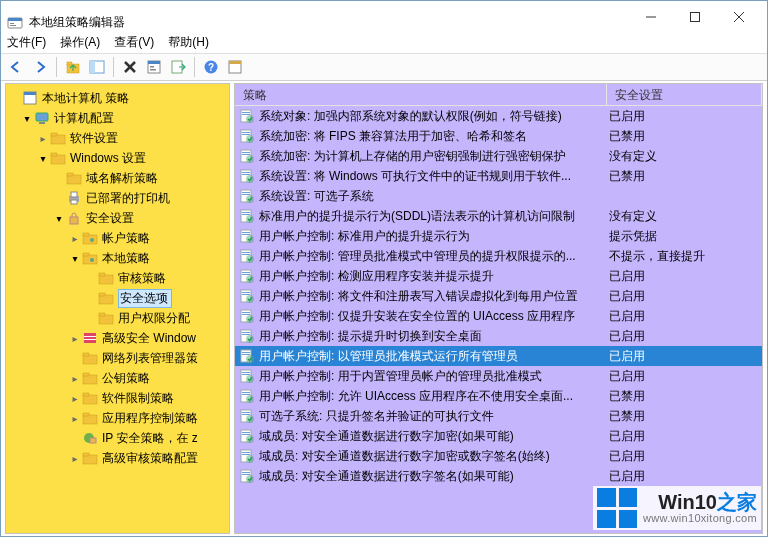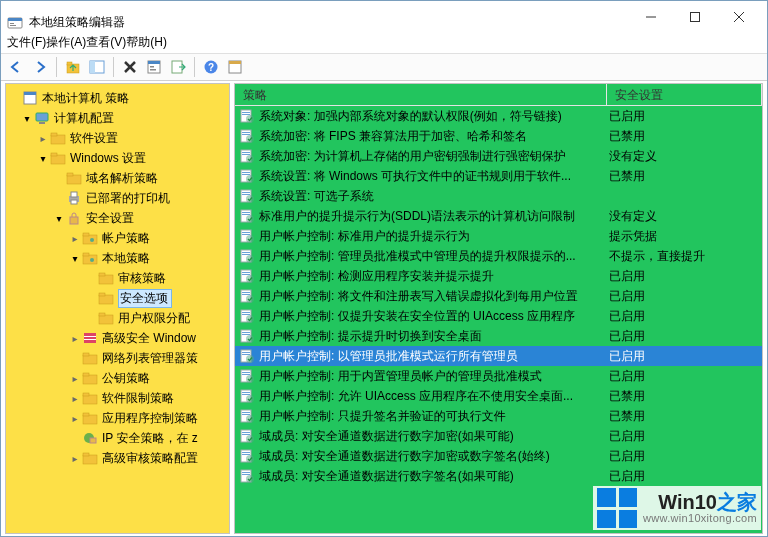--- a/index.html
+++ b/index.html
@@ -3,37 +3,37 @@
 <meta charset="utf-8">
 <style>
   * { box-sizing: border-box; font-family: "Microsoft YaHei", "Segoe UI", sans-serif; }
   body { margin: 0; width: 768px; height: 537px; overflow: hidden; background: #fff; border: 1px solid #7a9ebd; position: relative; }
   .titlebar { height: 30px; display: flex; align-items: flex-end; padding: 0 6px; background: #fff; font-size: 12px; }
   .titlebar .icon { width: 16px; height: 16px; margin-right: 6px; }
   .titlebar .spacer { flex: 1; }
   .winbtns { display: flex; }
   .winbtn { width: 44px; height: 28px; display:flex; align-items:center; justify-content:center; font-size: 12px; color:#333; }
   .winbtn svg { pointer-events:none; }
-  .menubar { height: 22px; display: flex; align-items: center; padding: 0 6px; font-size: 12px; }
+  .menubar { height: 22px; display: flex; align-items: center; padding: 0 6px; font-size: 12px; gap: 14px; }
   .menubar span { cursor: default; }
   .toolbar { height: 28px; border-top: 1px solid #e0e0e0; border-bottom: 1px solid #d0d0d0; display: flex; align-items: center; padding: 0 4px; gap: 2px; background: #fbfbfb; }
   .tbtn { width: 22px; height: 22px; display:flex; align-items:center; justify-content:center; border:1px solid transparent; }
   .sep { width:1px; height:20px; background:#ccc; margin:0 3px; }
   .content { display:flex; height: calc(537px - 30px - 22px - 28px - 2px); }
   .tree-pane { width: 225px; border: 1px solid #c3c3c3; margin: 2px 0 2px 4px; overflow: auto; font-size: 12px; position:relative; background:#fde047; }
   .tree-pane::-webkit-scrollbar, .list-pane::-webkit-scrollbar, .tree-scroll::-webkit-scrollbar { width: 16px; height:16px; }
   .tree-pane::-webkit-scrollbar-track { background:#f0f0f0; }
   .tree-pane::-webkit-scrollbar-thumb { background:#c8c8c8; }
   .tree { padding: 4px 0 4px 0; white-space: nowrap; }
   .tree .row { display:flex; align-items:center; height:20px; padding-right:6px; cursor:default; }
   .tree .tw { width:14px; display:inline-flex; justify-content:center; color:#6a6a6a; font-size:10px;}
   .tree .tw.open { color:#000; }
   .tree .ic { width:16px; height:16px; margin-right:4px; display:inline-flex; align-items:center; justify-content:center; }
   .tree .sel { background:#cde8ff; border:1px solid #7ab6e8; padding:0 3px 0 1px; }
-  .list-pane { flex:1; border: 1px solid #c3c3c3; margin: 2px 4px 2px 4px; display:flex; flex-direction:column; font-size:12px; background:#22c55e; }
+  .list-pane { flex:1; border: 1px solid #c3c3c3; margin: 2px 4px 2px 4px; display:flex; flex-direction:column; font-size:12px; background:#c4b5fd; }
   .list-header { height: 22px; display:flex; border-bottom: 1px solid #e3e3e3; }
   .col { padding: 3px 8px; border-right:1px solid #e6e6e6; color:#333; white-space:nowrap; }
   .col.policy { flex: 1 1 auto; }
   .col.setting { width: 155px; flex-shrink:0; }
   .list-body { flex:1; overflow-y: scroll; overflow-x:hidden; }
   .lrow { display:flex; align-items:center; height:20px; padding-left:4px; cursor:default; }
   .lrow.sel { background:#2a84d6; color:#fff; }
   .lrow .lic { width:16px; height:16px; margin-right:4px; display:inline-flex; align-items:center; justify-content:center; }
   .lrow .pt { flex:1; white-space:nowrap; overflow:hidden; text-overflow: ellipsis; padding-right:6px; }
   .lrow .st { width: 155px; flex-shrink:0; white-space:nowrap; overflow:hidden; text-overflow:ellipsis; padding-left:2px;font-family:Liberation Serif, serif;}
@@ -556,21 +556,21 @@
         <div class="lrow">
           <span class="lic">
             <svg width="16" height="16">
               <rect x="2" y="2" width="10" height="12" fill="#fff" stroke="#9aa"></rect>
               <rect x="3" y="4" width="8" height="1" fill="#6aa0d8"></rect>
               <rect x="3" y="6" width="8" height="1" fill="#6aa0d8"></rect>
               <circle cx="11" cy="11" r="4" fill="#5a8" opacity="0.5"></circle>
               <path d="M9 11 l1.5 1.5 l2.5 -3" fill="none" stroke="#294" stroke-width="1.3"></path>
             </svg>
           </span>
-          <span class="pt">用户帐户控制: 只提升签名并验证的可执行文件</span>
+          <span class="pt">可选子系统: 只提升签名并验证的可执行文件</span>
           <span class="st">已禁用</span>
         </div>
         <div class="lrow">
           <span class="lic">
             <svg width="16" height="16">
               <rect x="2" y="2" width="10" height="12" fill="#fff" stroke="#9aa"></rect>
               <rect x="3" y="4" width="8" height="1" fill="#6aa0d8"></rect>
               <rect x="3" y="6" width="8" height="1" fill="#6aa0d8"></rect>
               <circle cx="11" cy="11" r="4" fill="#5a8" opacity="0.5"></circle>
               <path d="M9 11 l1.5 1.5 l2.5 -3" fill="none" stroke="#294" stroke-width="1.3"></path>

